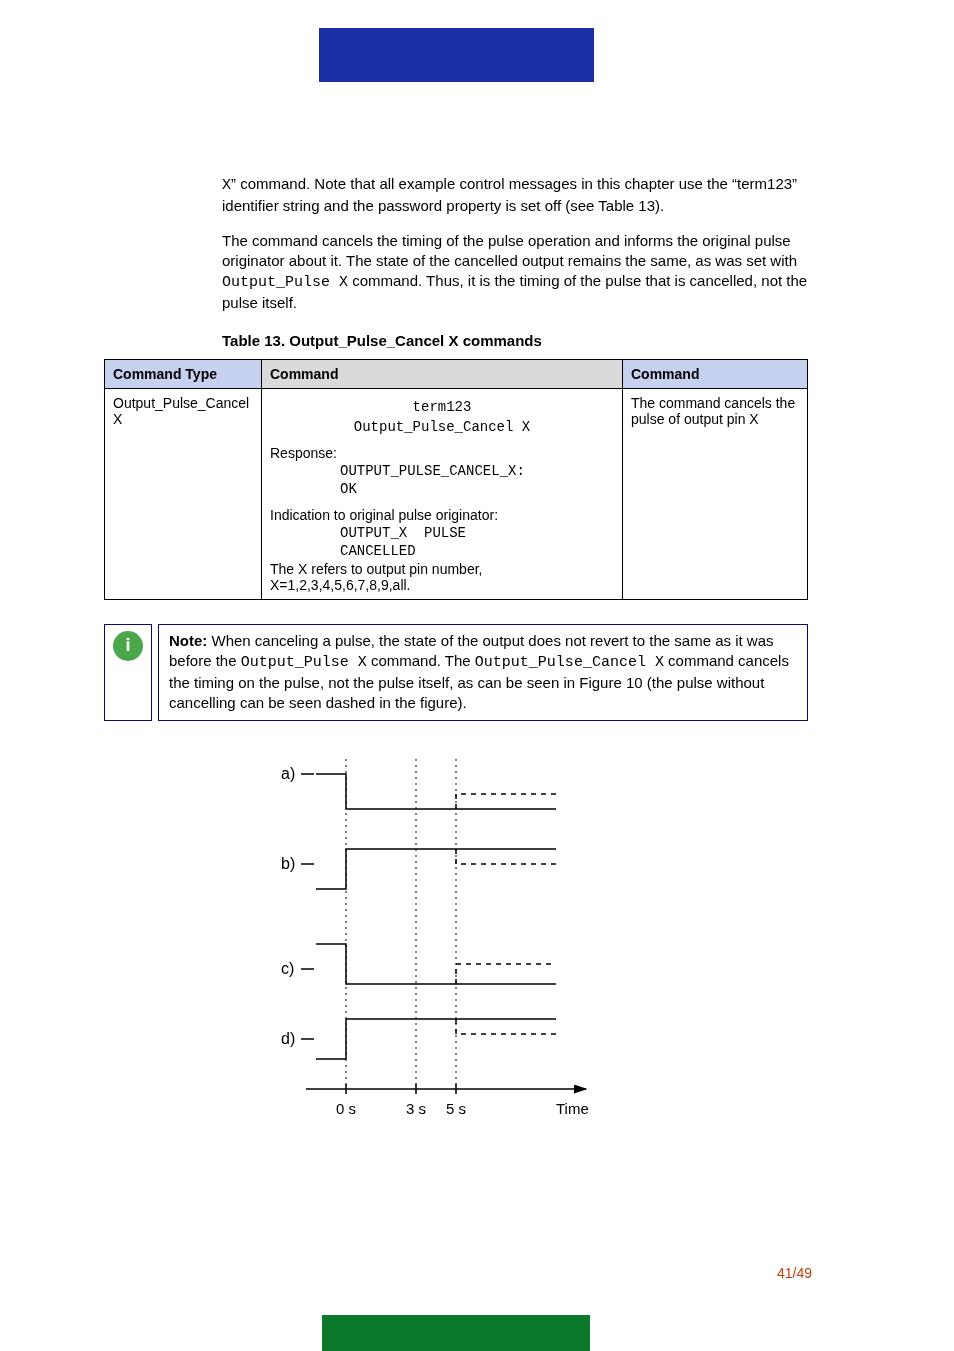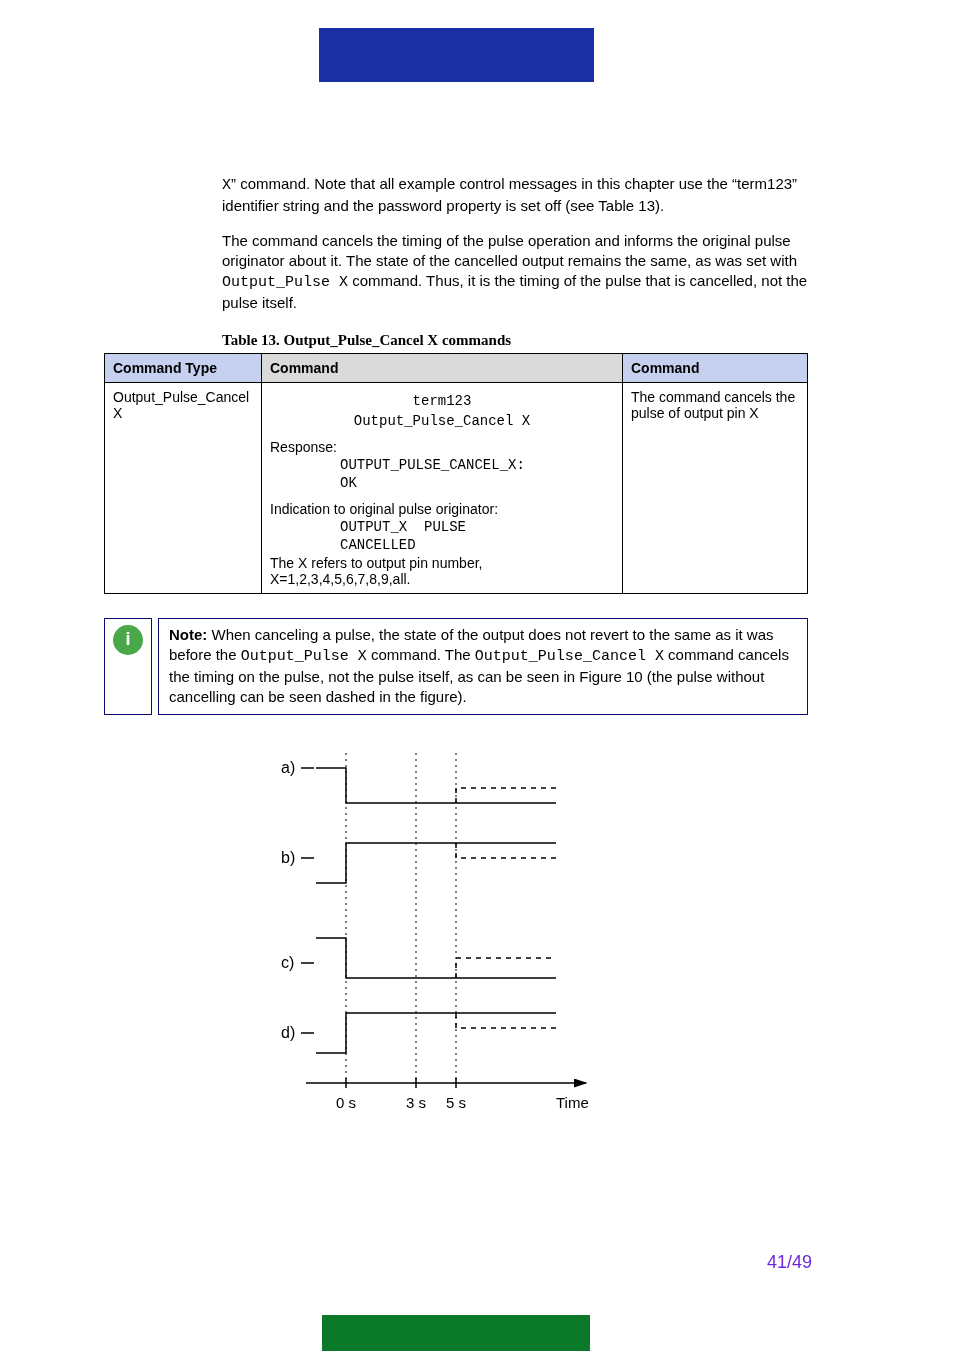--- a/index.html
+++ b/index.html
@@ -33,23 +33,22 @@
   }
   p {
     margin: 0 0 14px 0;
     line-height: 1.35;
   }
   .mono {
     font-family: "Courier New", Courier, monospace;
   }
   .table-caption {
     font-weight: bold;
-    margin: 18px 0 4px 0;
+    margin: 18px 0 10px 0;
     padding-left: 118px;
-    font-family: Liberation Serif, serif;
   }
   table.cmd {
     border-collapse: collapse;
     width: 100%;
     font-size: 14px;
     margin-bottom: 24px;
   }
   table.cmd th, table.cmd td {
     border: 1px solid #000;
     vertical-align: top;
@@ -118,23 +117,23 @@
   }
   .note-text-cell b { font-weight: bold; }
   
   .diagram-wrap {
     width: 380px;
     margin: 0 auto;
   }
   .page-number {
     position: absolute;
     right: 100px;
-    bottom: 78px;
-    font-size: 18px;
-    color: #6d28d9;
+    bottom: 70px;
+    font-size: 14px;
+    color: #c2410c;
   }
   .bottom-bar {
     position: absolute;
     bottom: 0;
     left: 50%;
     transform: translateX(-50%);
     width: 268px;
     height: 36px;
     background: #0a7a2a;
   }

